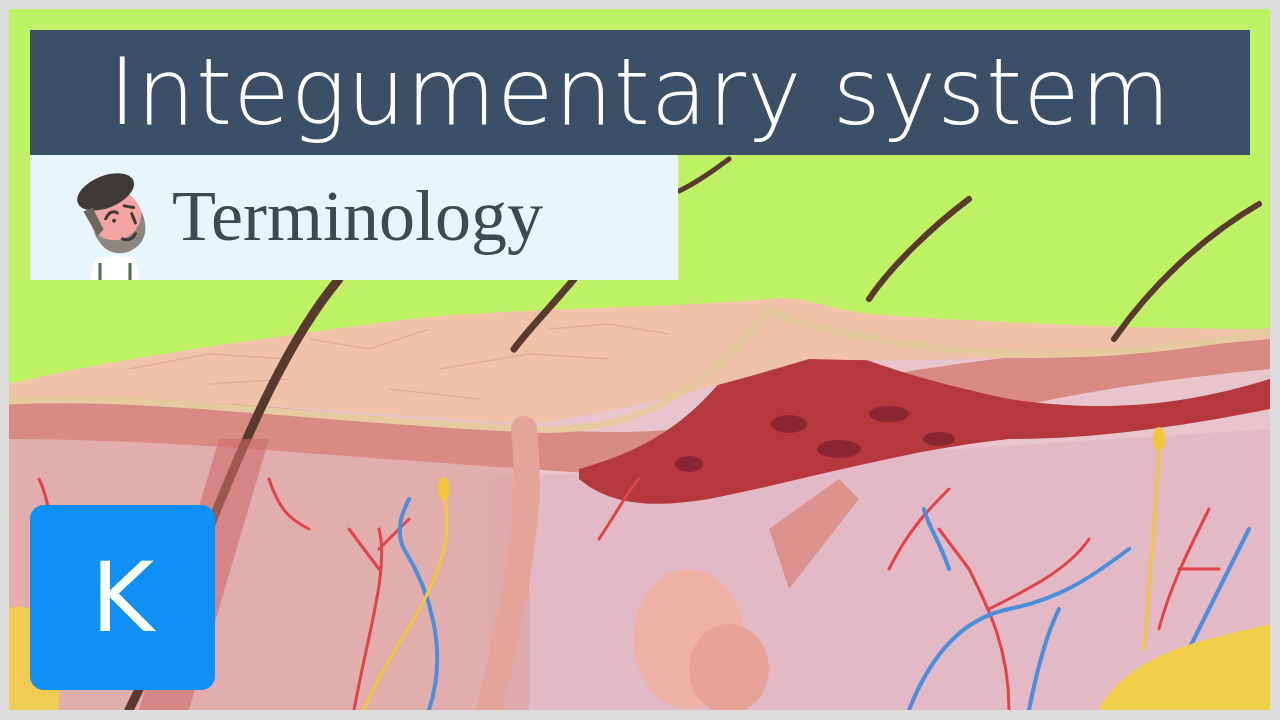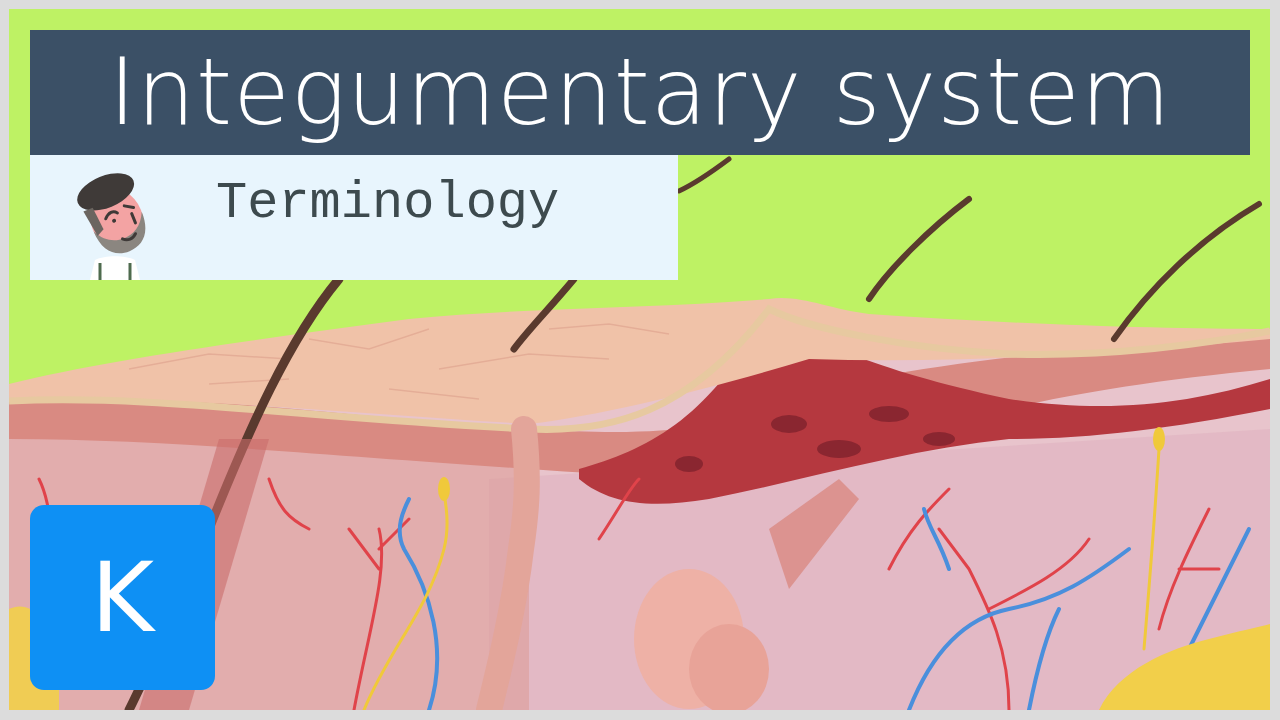--- a/index.html
+++ b/index.html
@@ -2,21 +2,21 @@
 <html><head>
 <meta charset="utf-8">
 <style>
   html, body { margin:0; padding:0; }
   body { width:1280px; height:720px; background:#dcdcdc; position:relative; overflow:hidden; font-family:"DejaVu Sans","Liberation Sans",sans-serif; }
   .frame { position:absolute; left:9px; top:9px; width:1261px; height:701px; background:#bef264; overflow:hidden; }
   .illustration { position:absolute; left:0; top:0; width:1261px; height:701px; }
   .title-banner { position:absolute; left:21px; top:21px; width:1220px; height:125px; background:#3b5066; display:flex; align-items:center; justify-content:center; }
   .title-text { color:#ffffff; font-size:92px; font-weight:300; letter-spacing:1px; line-height:1; white-space:nowrap; font-family:"DejaVu Sans","Liberation Sans",sans-serif; transform:scaleX(1.0); }
   .subtitle-box { position:absolute; left:21px; top:146px; width:648px; height:125px; background:#e8f5fd; }
-  .subtitle-text { position:absolute; left:142px; top:18px; color:#3d4a4e; font-size:52px; font-weight:300; line-height:1.2; white-space:nowrap; font-family:Liberation Mono, monospace;margin-left:44px; }
+  .subtitle-text { position:absolute; left:142px; top:18px; color:#3d4a4e; font-size:72px; font-weight:300; line-height:1.2; white-space:nowrap; font-family:Liberation Serif, serif; }
   .mascot { position:absolute; left:25px; top:5px; width:110px; height:120px; }
   .k-logo { position:absolute; left:21px; top:496px; width:185px; height:185px; background:#0e90f4; border-radius:14px; display:flex; align-items:center; justify-content:center; }
   .k-logo-letter { color:#ffffff; font-size:96px; font-weight:400; line-height:1; font-family:"DejaVu Sans","Liberation Sans",sans-serif; }
 </style>
 </head>
 <body>
 
 <div class="frame">
 
   <svg class="illustration" viewBox="0 0 1261 701" xmlns="http://www.w3.org/2000/svg">

